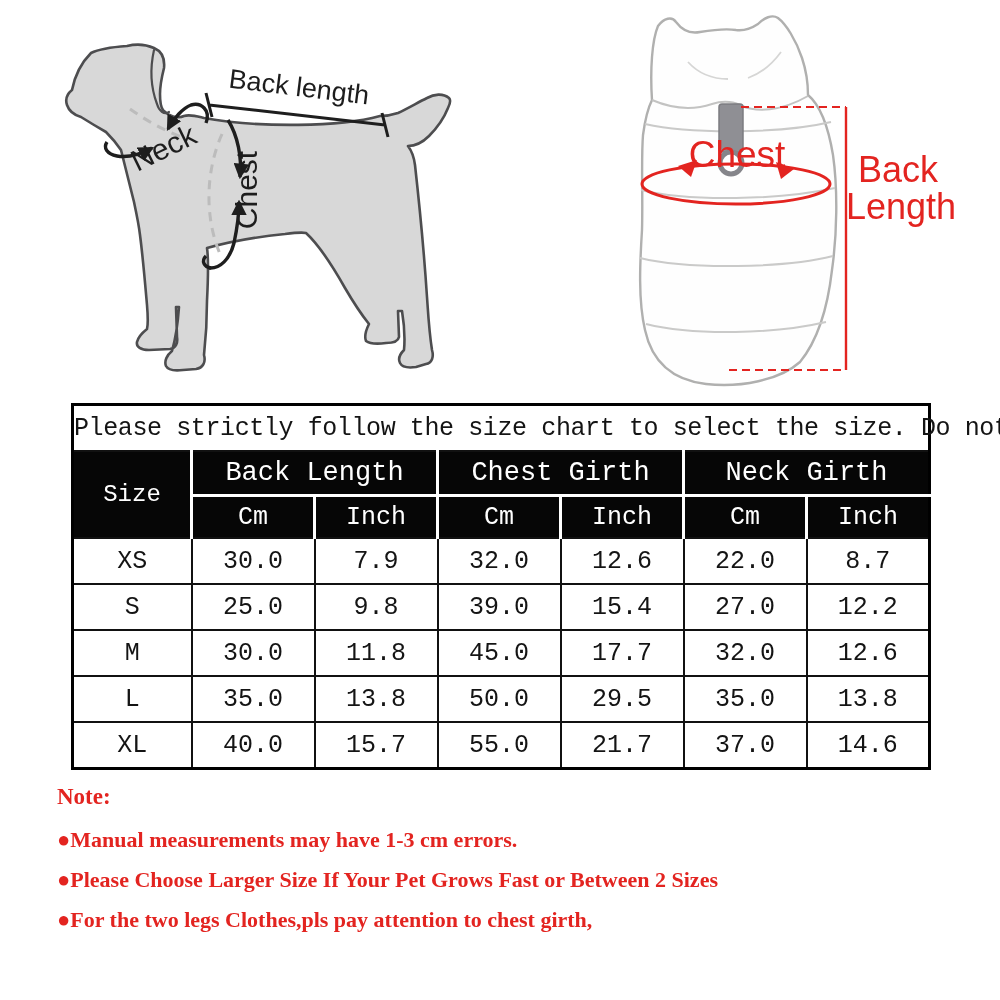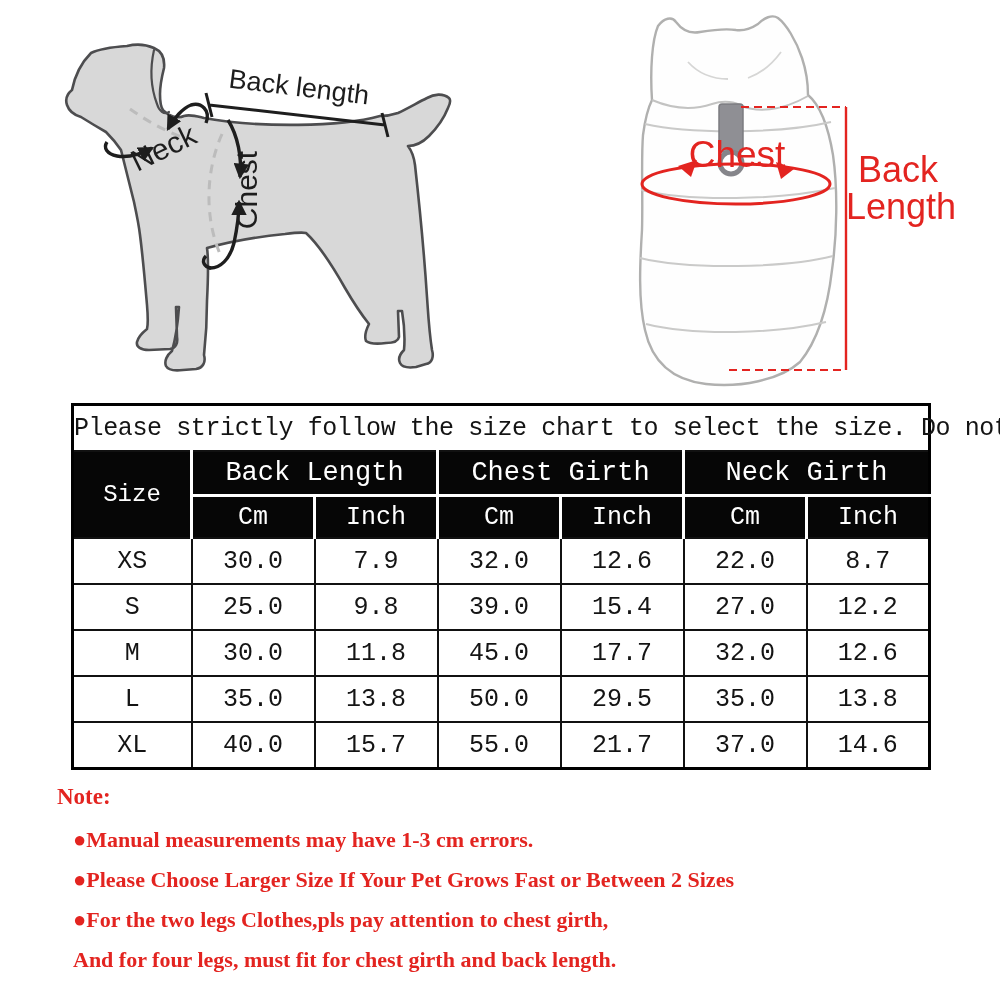--- a/index.html
+++ b/index.html
@@ -38,21 +38,21 @@
     border:2px solid #111;background:#fff;color:#141414;
     font-family:"Liberation Mono",monospace;font-size:25px;height:44px;
   }
 
   
   .notes{
     position:absolute;left:57px;top:783px;width:910px;
     color:#e32420;font-family:"Liberation Serif",serif;font-weight:bold;
   }
   .notes-title{font-size:23px;line-height:28px;margin-bottom:16px;}
-  .note-line{font-size:22px;line-height:26px;margin-bottom:14px;margin-left:16px;}
+  .note-line{font-size:22px;line-height:26px;margin-bottom:14px;}
 </style>
 </head>
 <body>
 
 <svg class="dog-svg" width="420" height="380" viewBox="50 10 420 380">
   <defs>
     <marker id="ah" viewBox="0 0 10 10" refX="8.5" refY="5" markerWidth="4.6" markerHeight="4.6" orient="auto">
       <path d="M0,0 L10,5 L0,10 z" fill="#1e1e1e"></path>
     </marker>
   </defs>
@@ -214,14 +214,13 @@
     <td>14.6</td>
   </tr>
   </tbody>
 </table>
 
 <div class="notes">
   <div class="notes-title">Note:</div>
   <div class="note-line">●Manual measurements may have 1-3 cm errors.</div>
   <div class="note-line">●Please Choose Larger Size If Your Pet Grows Fast or Between 2 Sizes</div>
   <div class="note-line">●For the two legs Clothes,pls pay attention to chest girth,</div>
-  <div class="note-line">And for four legs, must fit for chest girth and back length.</div>
 </div>
 
 </body></html>

